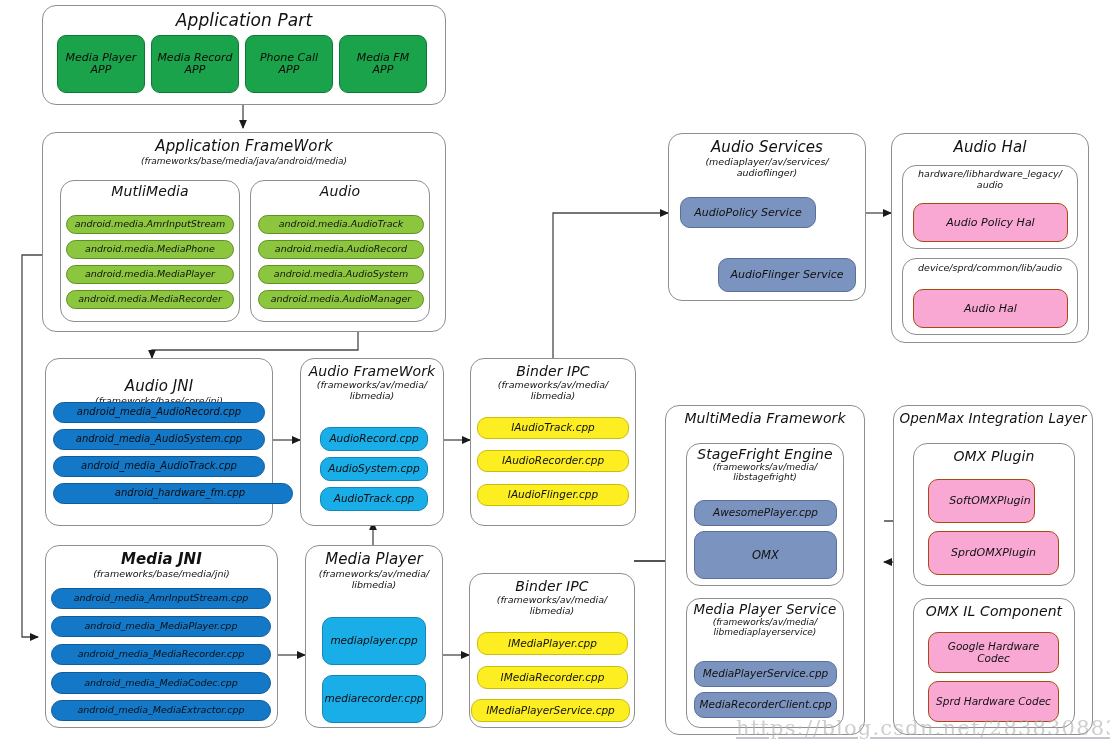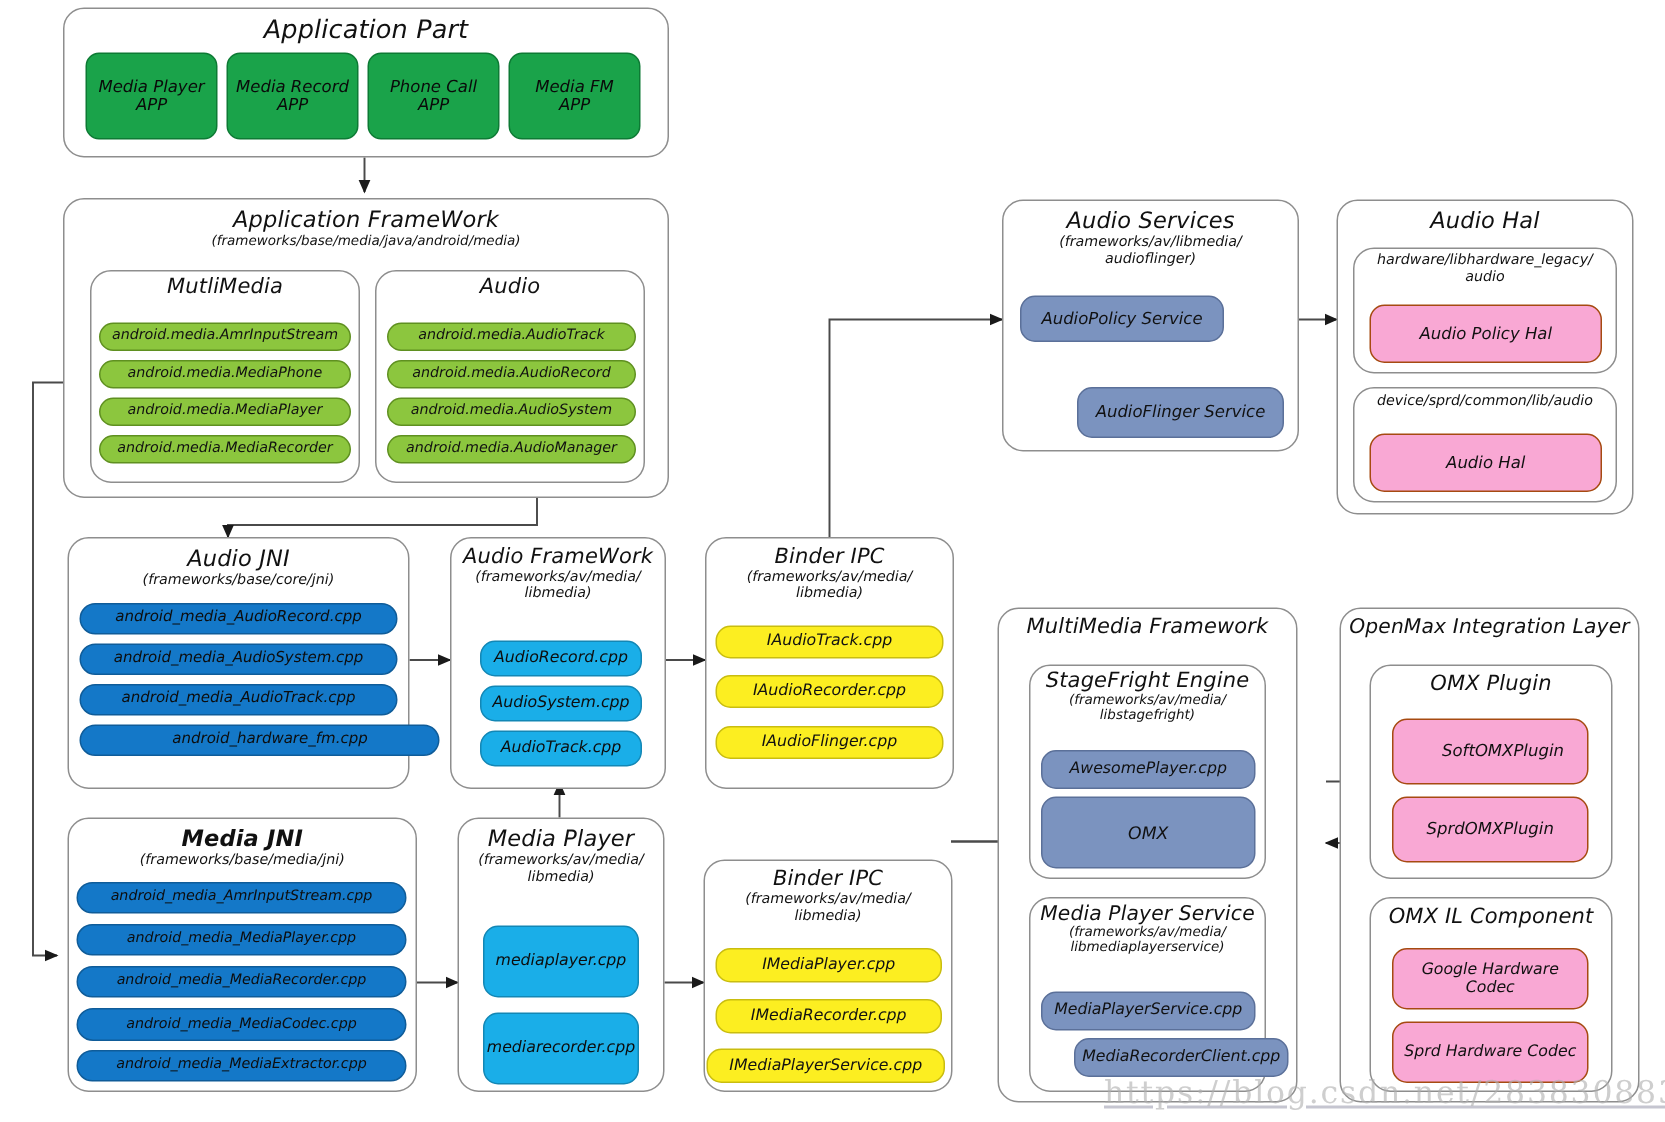--- a/index.html
+++ b/index.html
@@ -106,21 +106,21 @@
 
   <div class="grp" style="left:250px;top:180px;width:180px;height:142px;">
     <div class="grp-title" style="font-size:14px;margin-top:2px;">Audio</div>
   </div>
   <div class="node n-lgreen" style="left:258px;top:215px;width:166px;height:19px;font-size:9.5px;">android.media.AudioTrack</div>
   <div class="node n-lgreen" style="left:258px;top:240px;width:166px;height:19px;font-size:9.5px;">android.media.AudioRecord</div>
   <div class="node n-lgreen" style="left:258px;top:265px;width:166px;height:19px;font-size:9.5px;">android.media.AudioSystem</div>
   <div class="node n-lgreen" style="left:258px;top:290px;width:166px;height:19px;font-size:9.5px;">android.media.AudioManager</div>
 
   <div class="grp" style="left:45px;top:358px;width:228px;height:168px;">
-    <div class="grp-title" style="font-size:15px;margin-top:4px;">Audio JNI</div>
+    <div class="grp-title" style="font-size:15px;margin-top:18px;">Audio JNI</div>
     <div class="grp-sub" style="font-size:9.5px;margin-top:1px;">(frameworks/base/core/jni)</div>
   </div>
   <div class="node n-blue" style="left:53px;top:402px;width:212px;height:21px;font-size:10px;">android_media_AudioRecord.cpp</div>
   <div class="node n-blue" style="left:53px;top:429px;width:212px;height:21px;font-size:10px;">android_media_AudioSystem.cpp</div>
   <div class="node n-blue" style="left:53px;top:456px;width:212px;height:21px;font-size:10px;">android_media_AudioTrack.cpp</div>
   <div class="node n-blue" style="left:53px;top:483px;width:240px;height:21px;font-size:10px;padding-left:17px;">android_hardware_fm.cpp</div>
 
   <div class="grp" style="left:300px;top:358px;width:144px;height:168px;">
     <div class="grp-title" style="font-size:14px;margin-top:4px;">Audio FrameWork</div>
     <div class="grp-sub" style="font-size:9.5px;margin-top:1px;white-space:pre-line;">(frameworks/av/media/
@@ -161,21 +161,21 @@
     <div class="grp-title" style="font-size:14px;margin-top:4px;">Binder IPC</div>
     <div class="grp-sub" style="font-size:9.5px;margin-top:1px;white-space:pre-line;">(frameworks/av/media/
 libmedia)</div>
   </div>
   <div class="node n-yellow" style="left:477px;top:632px;width:151px;height:23px;font-size:10.5px;">IMediaPlayer.cpp</div>
   <div class="node n-yellow" style="left:477px;top:666px;width:151px;height:23px;font-size:10.5px;">IMediaRecorder.cpp</div>
   <div class="node n-yellow" style="left:471px;top:699px;width:159px;height:23px;font-size:10.5px;">IMediaPlayerService.cpp</div>
 
   <div class="grp" style="left:668px;top:133px;width:198px;height:168px;">
     <div class="grp-title" style="font-size:15px;margin-top:4px;">Audio Services</div>
-    <div class="grp-sub" style="font-size:9.5px;margin-top:1px;white-space:pre-line;">(frameworks/av/libmedia/
+    <div class="grp-sub" style="font-size:9.5px;margin-top:1px;white-space:pre-line;">(mediaplayer/av/services/
 audioflinger)</div>
   </div>
   <div class="node n-slate" style="left:680px;top:197px;width:136px;height:31px;font-size:11px;">AudioPolicy Service</div>
   <div class="node n-slate" style="left:718px;top:258px;width:138px;height:34px;font-size:11px;">AudioFlinger Service</div>
 
   <div class="grp" style="left:891px;top:133px;width:198px;height:210px;">
     <div class="grp-title" style="font-size:15px;margin-top:4px;">Audio Hal</div>
   </div>
   <div class="grp" style="left:902px;top:165px;width:176px;height:84px;">
     <div class="grp-sub" style="font-size:9.5px;margin-top:3px;white-space:pre-line;">hardware/libhardware_legacy/
@@ -198,30 +198,30 @@
   </div>
   <div class="node n-slate" style="left:694px;top:500px;width:143px;height:26px;font-size:10.5px;">AwesomePlayer.cpp</div>
   <div class="node n-slate" style="left:694px;top:531px;width:143px;height:48px;font-size:11.5px;">OMX</div>
 
   <div class="grp" style="left:686px;top:598px;width:158px;height:130px;">
     <div class="grp-title" style="font-size:13.5px;margin-top:2px;">Media Player Service</div>
     <div class="grp-sub" style="font-size:9px;margin-top:0px;white-space:pre-line;">(frameworks/av/media/
 libmediaplayerservice)</div>
   </div>
   <div class="node n-slate" style="left:694px;top:661px;width:143px;height:26px;font-size:10.5px;">MediaPlayerService.cpp</div>
-  <div class="node n-slate" style="left:716px;top:692px;width:143px;height:26px;font-size:10.5px;">MediaRecorderClient.cpp</div>
+  <div class="node n-slate" style="left:694px;top:692px;width:143px;height:26px;font-size:10.5px;">MediaRecorderClient.cpp</div>
 
   <div class="grp" style="left:893px;top:405px;width:200px;height:330px;">
     <div class="grp-title" style="font-size:13.5px;margin-top:4px;">OpenMax Integration Layer</div>
   </div>
 
   <div class="grp" style="left:913px;top:443px;width:162px;height:143px;">
     <div class="grp-title" style="font-size:14px;margin-top:4px;">OMX Plugin</div>
   </div>
-  <div class="node n-orange" style="left:928px;top:479px;width:131px;height:44px;font-size:11px;padding-left:20px;">SoftOMXPlugin</div>
+  <div class="node n-orange" style="left:928px;top:479px;width:107px;height:44px;font-size:11px;padding-left:20px;">SoftOMXPlugin</div>
   <div class="node n-orange" style="left:928px;top:531px;width:131px;height:44px;font-size:11px;">SprdOMXPlugin</div>
 
   <div class="grp" style="left:913px;top:598px;width:162px;height:130px;">
     <div class="grp-title" style="font-size:14px;margin-top:4px;">OMX IL Component</div>
   </div>
   <div class="node n-orange" style="left:928px;top:632px;width:131px;height:41px;font-size:10.5px;">Google Hardware Codec</div>
   <div class="node n-orange" style="left:928px;top:681px;width:131px;height:41px;font-size:10.5px;">Sprd Hardware Codec</div>
 
   <div class="watermark">https://blog.csdn.net/283830883</div>
 

